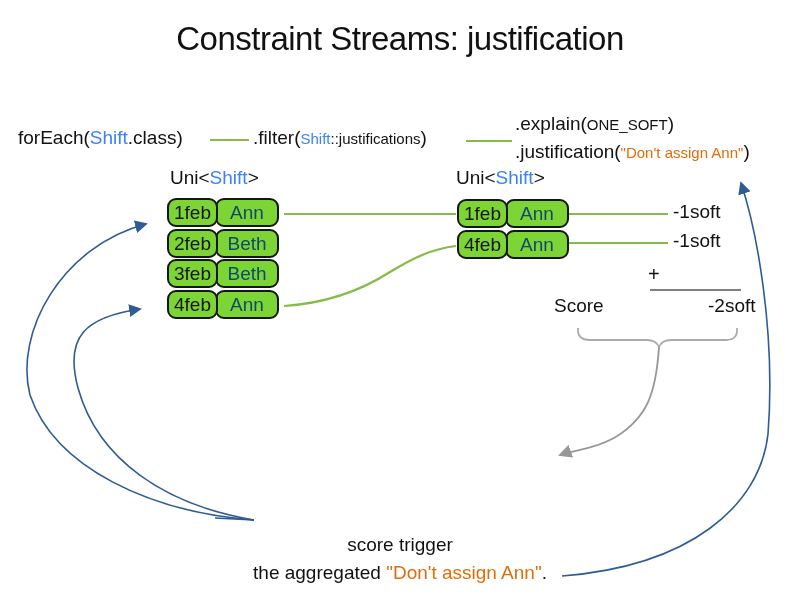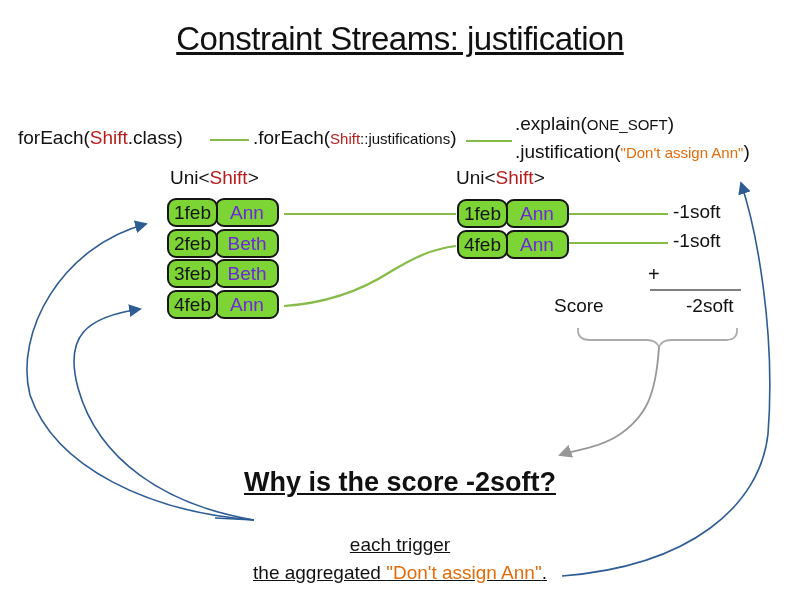--- a/index.html
+++ b/index.html
@@ -1,46 +1,46 @@
 <!DOCTYPE html>
 <html><head>
 <meta charset="utf-8">
 <style>
   html,body{margin:0;padding:0;background:#fff;}
   .canvas{position:relative;width:800px;height:600px;background:#ffffff;overflow:hidden;
           font-family:"Liberation Sans", sans-serif;color:#111;}
   svg.overlay{position:absolute;left:0;top:0;width:800px;height:600px;z-index:1;}
   .abs{position:absolute;z-index:2;white-space:nowrap;}
-  .ctr{left:0;width:800px;text-align:center;text-decoration:underline;}
+  .ctr{left:0;width:800px;text-align:center;}
   #title{top:20px;font-size:33px;letter-spacing:-0.5px;}
   #subtitle{top:68px;font-size:14px;}
   .code{font-size:19px;}
   .code .sm{font-size:15px;}
-  .green{color:#b91c1c;}
+  .green{color:#3b82f6;}
   .orange{color:#e36c0a;}
   #code-foreach{left:18px;top:127px;}
   #code-filter{left:253px;top:127px;}
   #code-penalize{left:515px;top:113px;}
   #code-asconstraint{left:515px;top:141px;}
   #uni-left{left:170px;top:167px;font-size:19px;}
   #uni-right{left:456px;top:167px;font-size:19px;}
   .stream{display:flex;flex-direction:column;gap:1.5px;}
   #stream-left{left:167px;top:198px;}
   #stream-right{left:457px;top:199px;}
   .srow{display:flex;}
   .cell{box-sizing:border-box;height:29px;border:2.5px solid #151515;border-radius:9px;
         background:#7dd435;display:flex;align-items:center;justify-content:center;
         font-size:19px;line-height:1;}
   .cell.date{width:51px;position:relative;z-index:2;color:#151515;}
-  .cell.emp{width:64px;margin-left:-3px;color:#6d28d9;z-index:1;}
+  .cell.emp{width:64px;margin-left:-3px;color:#0c4a6e;z-index:1;}
   #match-1{left:673px;top:201px;font-size:19px;}
   #match-2{left:673px;top:230px;font-size:19px;}
   #plus{left:648px;top:263px;font-size:20px;}
   #score-label{left:554px;top:295px;font-size:19px;}
-  #total{left:686px;top:295px;font-size:19px;}
+  #total{left:708px;top:295px;font-size:19px;}
   #why-heading{top:467px;font-size:27px;font-weight:bold;}
   #why-line1{top:506px;font-size:19px;}
   #why-line2{top:534px;font-size:19px;}
   #why-line3{top:562px;font-size:19px;}
 </style>
 </head>
 <body>
 
 <div class="canvas">
 
@@ -74,21 +74,21 @@
       <path d="M254,520 C150,512 55,468 30,395 C14,332 62,246 146,224" marker-end="url(#arrBlue)"></path>
       <path d="M254,520 C165,505 98,460 78,388 C64,336 86,317 140,309" marker-end="url(#arrBlue)"></path>
       <path d="M562,576 C690,566 760,506 768,434 C776,330 756,228 741,183" marker-end="url(#arrBlue)"></path>
     </g>
   </svg>
 
   <div class="abs ctr" id="title">Constraint Streams: justification</div>
 
   <div class="abs code" id="code-foreach"><span>forEach(</span><span class="green">Shift</span><span>.class)</span></div>
 
-  <div class="abs code" id="code-filter"><span>.forEach(</span><span class="green sm">Shift</span><span class="sm">::justifications</span><span>)</span></div>
+  <div class="abs code" id="code-filter"><span>.filter(</span><span class="green sm">Shift</span><span class="sm">::justifications</span><span>)</span></div>
 
   <div class="abs code" id="code-penalize"><span>.explain(</span><span class="sm">ONE_SOFT</span><span>)</span></div>
 
   <div class="abs code" id="code-asconstraint"><span>.justification(</span><span class="orange sm">"Don't assign Ann"</span><span>)</span></div>
 
   <div class="abs" id="uni-left"><span>Uni&lt;</span><span class="green">Shift</span><span>&gt;</span></div>
 
   <div class="abs" id="uni-right"><span>Uni&lt;</span><span class="green">Shift</span><span>&gt;</span></div>
 
   <div class="abs stream" id="stream-left">
@@ -120,20 +120,19 @@
       <div class="cell emp">Ann</div>
     </div>
   </div>
 
   <div class="abs" id="match-1">-1soft</div>
   <div class="abs" id="match-2">-1soft</div>
   <div class="abs" id="plus">+</div>
   <div class="abs" id="score-label">Score</div>
   <div class="abs" id="total">-2soft</div>
 
-  <div class="abs ctr" id="why-heading">Why is the score -2soft?</div>
 
 
-  <div class="abs ctr" id="why-line2">each trigger</div>
+  <div class="abs ctr" id="why-line2">score trigger</div>
 
   <div class="abs ctr" id="why-line3"><span>the aggregated </span><span class="orange">"Don't assign Ann"</span><span>.</span></div>
 
 </div>
 
 </body></html>

